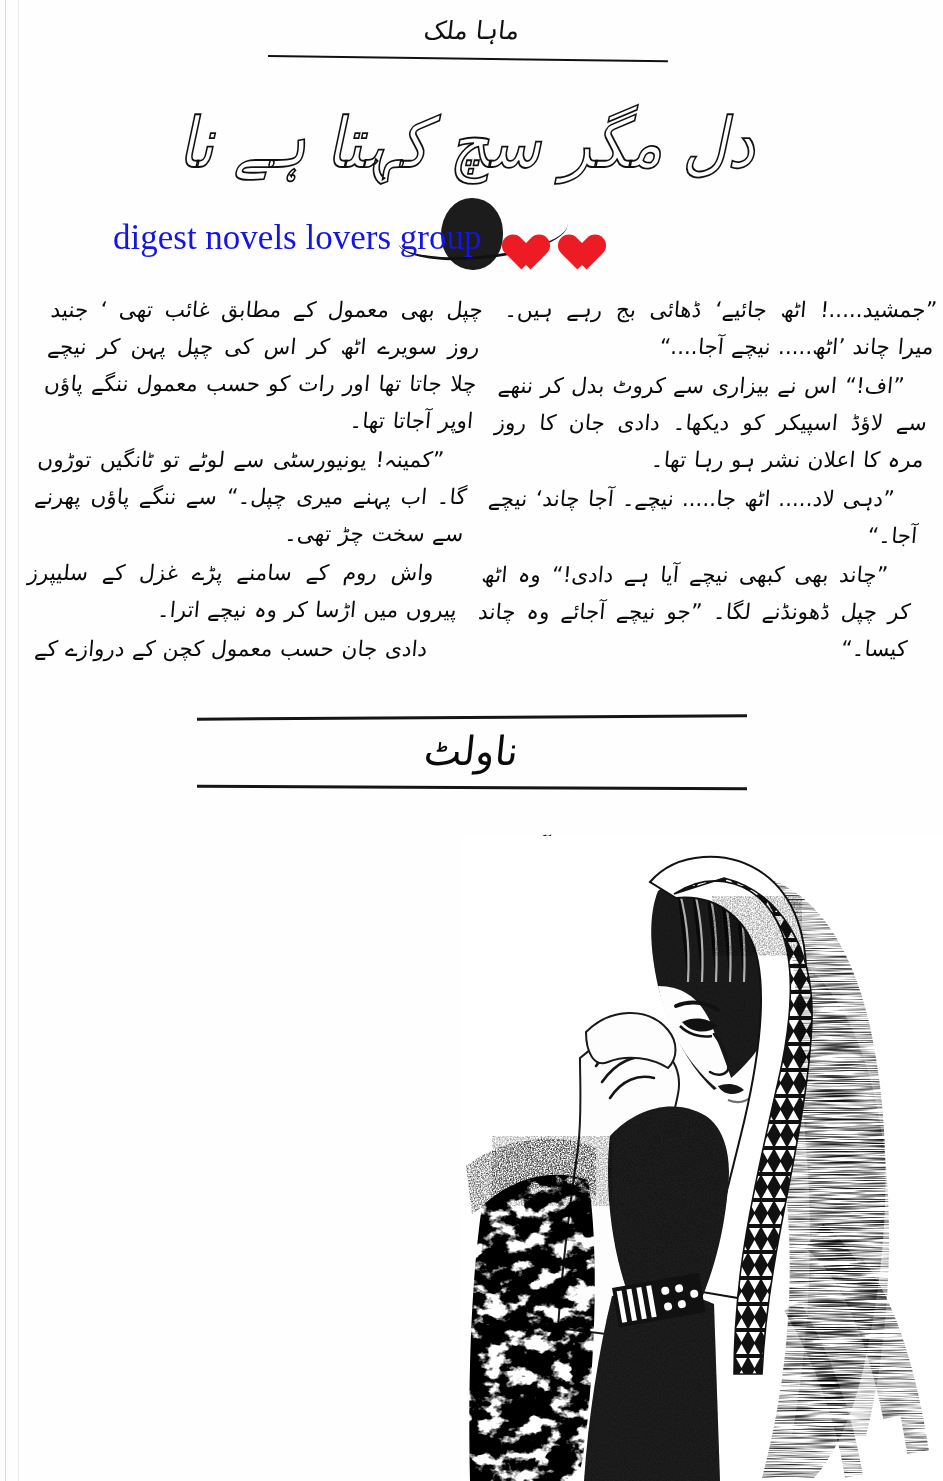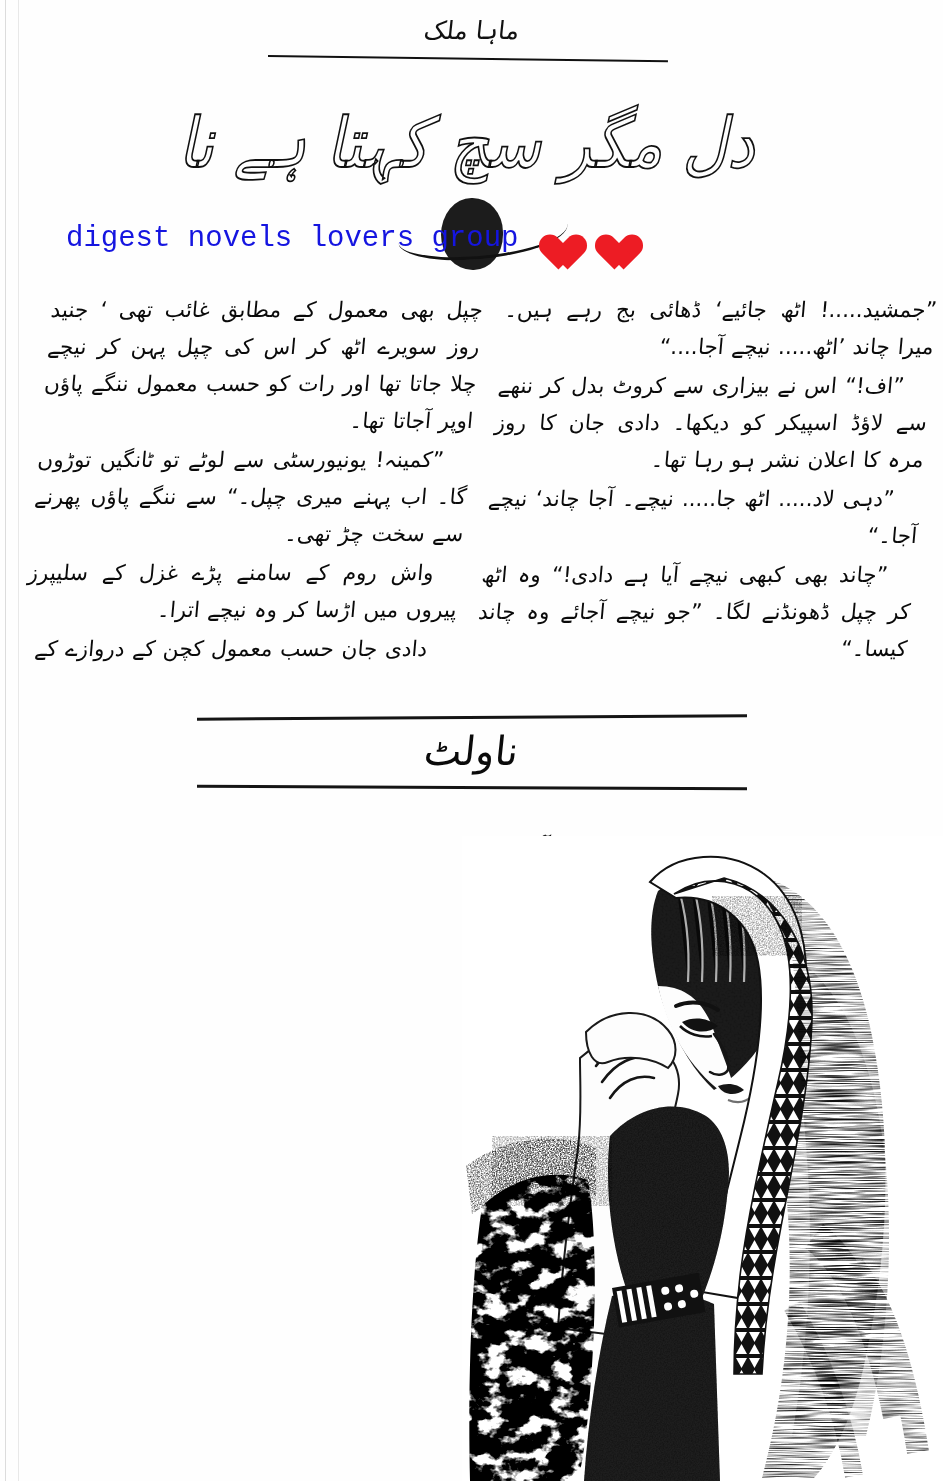--- a/index.html
+++ b/index.html
@@ -106,26 +106,27 @@
   .watermark {
     position: absolute;
     top: 218px;
     left: 66px;
     display: flex;
     align-items: center;
     gap: 12px;
     z-index: 40;
   }
   .watermark-text {
-    font-family: Liberation Mono, monospace;
-    font-size: 29px;
+    font-family: Liberation Serif, serif;
+    font-size: 35px;
     font-weight: 400;
     color: #1515e0;
     letter-spacing: 0px;
     white-space: nowrap;
+    margin-left: 47px;
   }
   .heart {
     display: inline-block;
     width: 44px;
     height: 40px;
     position: relative;
   }
   .heart::before,
   .heart::after {
     content: "";

